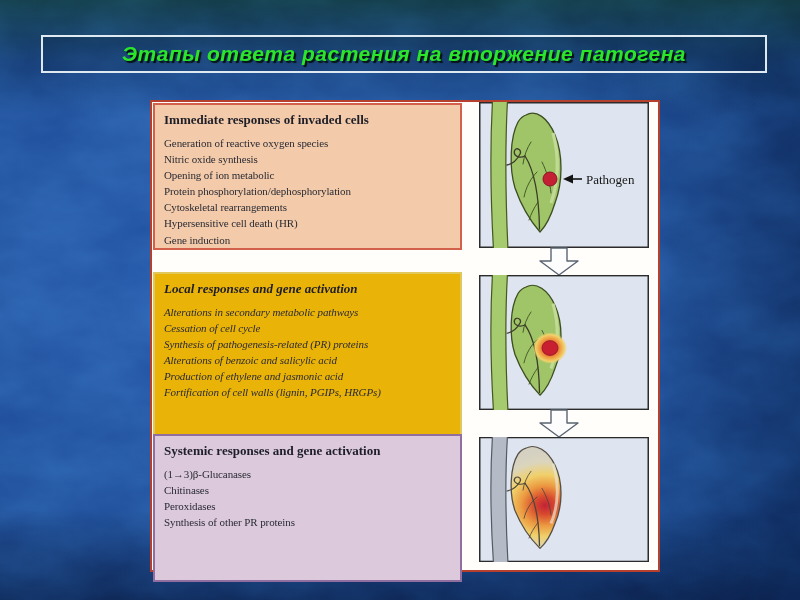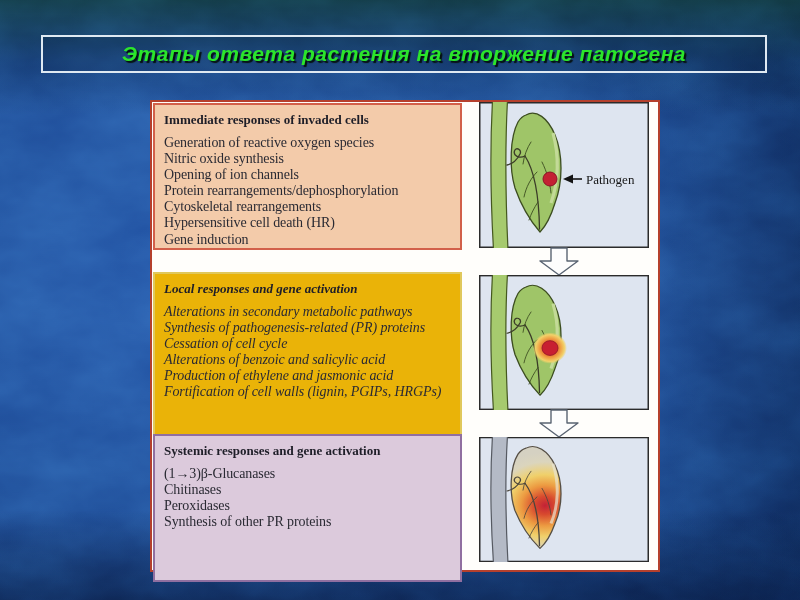--- a/index.html
+++ b/index.html
@@ -29,21 +29,21 @@
     background:#fffefb; border:2px solid #b5402d; box-sizing:border-box;
   }
   .rbox{
     position:absolute; left:1px; width:309px; box-sizing:border-box;
     padding:6px 8px 4px 9px; border:2px solid; overflow:hidden;
   }
   .rbox-immediate{top:1px;   height:147px; background:#f3cbaa; border-color:#d2604a;}
   .rbox-local    {top:170px; height:175px; background:#eab308; border-color:#e0c85c;font-style:italic;}
   .rbox-systemic {top:332px; height:148px; background:#dccadc; border-color:#906fa0;}
   .rbox-header{font-weight:bold; font-size:13px; color:#1e1e28; margin:1px 0 7px 0; white-space:nowrap;}
-  .rbox-item{font-size:14px; line-height:16.1px; color:#2a2a33; white-space:nowrap; letter-spacing:-0.1px;}
+  .rbox-item{font-size:11px; line-height:16.1px; color:#2a2a33; white-space:nowrap; letter-spacing:-0.1px;}
   .panels{position:absolute; left:320px; top:0; width:185px; height:468px;}
   .panel-label{font-family:"Liberation Serif", serif; font-size:13px; fill:#161616;}
 </style>
 </head>
 <body>
 
 <div class="slide">
 
   <svg class="bg-noise" width="800" height="600" xmlns="http://www.w3.org/2000/svg">
     <filter id="marble" x="0" y="0" width="100%" height="100%">
@@ -56,32 +56,32 @@
   <div class="title-box">
     <div class="title-text">Этапы ответа растения на вторжение патогена</div>
   </div>
 
   <div class="figure">
 
     <div class="rbox rbox-immediate">
       <div class="rbox-header">Immediate responses of invaded cells</div>
       <div class="rbox-item">Generation of reactive oxygen species</div>
       <div class="rbox-item">Nitric oxide synthesis</div>
-      <div class="rbox-item">Opening of ion channels</div>
-      <div class="rbox-item">Protein rearrangements/dephosphorylation</div>
+      <div class="rbox-item">Opening of ion metabolic</div>
+      <div class="rbox-item">Protein phosphorylation/dephosphorylation</div>
       <div class="rbox-item">Cytoskeletal rearrangements</div>
       <div class="rbox-item">Hypersensitive cell death (HR)</div>
       <div class="rbox-item">Gene induction</div>
     </div>
 
     <div class="rbox rbox-local">
       <div class="rbox-header">Local responses and gene activation</div>
       <div class="rbox-item">Alterations in secondary metabolic pathways</div>
+      <div class="rbox-item">Cessation of cell cycle</div>
       <div class="rbox-item">Synthesis of pathogenesis-related (PR) proteins</div>
-      <div class="rbox-item">Cessation of cell cycle</div>
       <div class="rbox-item">Alterations of benzoic and salicylic acid</div>
       <div class="rbox-item">Production of ethylene and jasmonic acid</div>
       <div class="rbox-item">Fortification of cell walls (lignin, PGIPs, HRGPs)</div>
     </div>
 
     <div class="rbox rbox-systemic">
       <div class="rbox-header">Systemic responses and gene activation</div>
       <div class="rbox-item">(1→3)β-Glucanases</div>
       <div class="rbox-item">Chitinases</div>
       <div class="rbox-item">Peroxidases</div>

